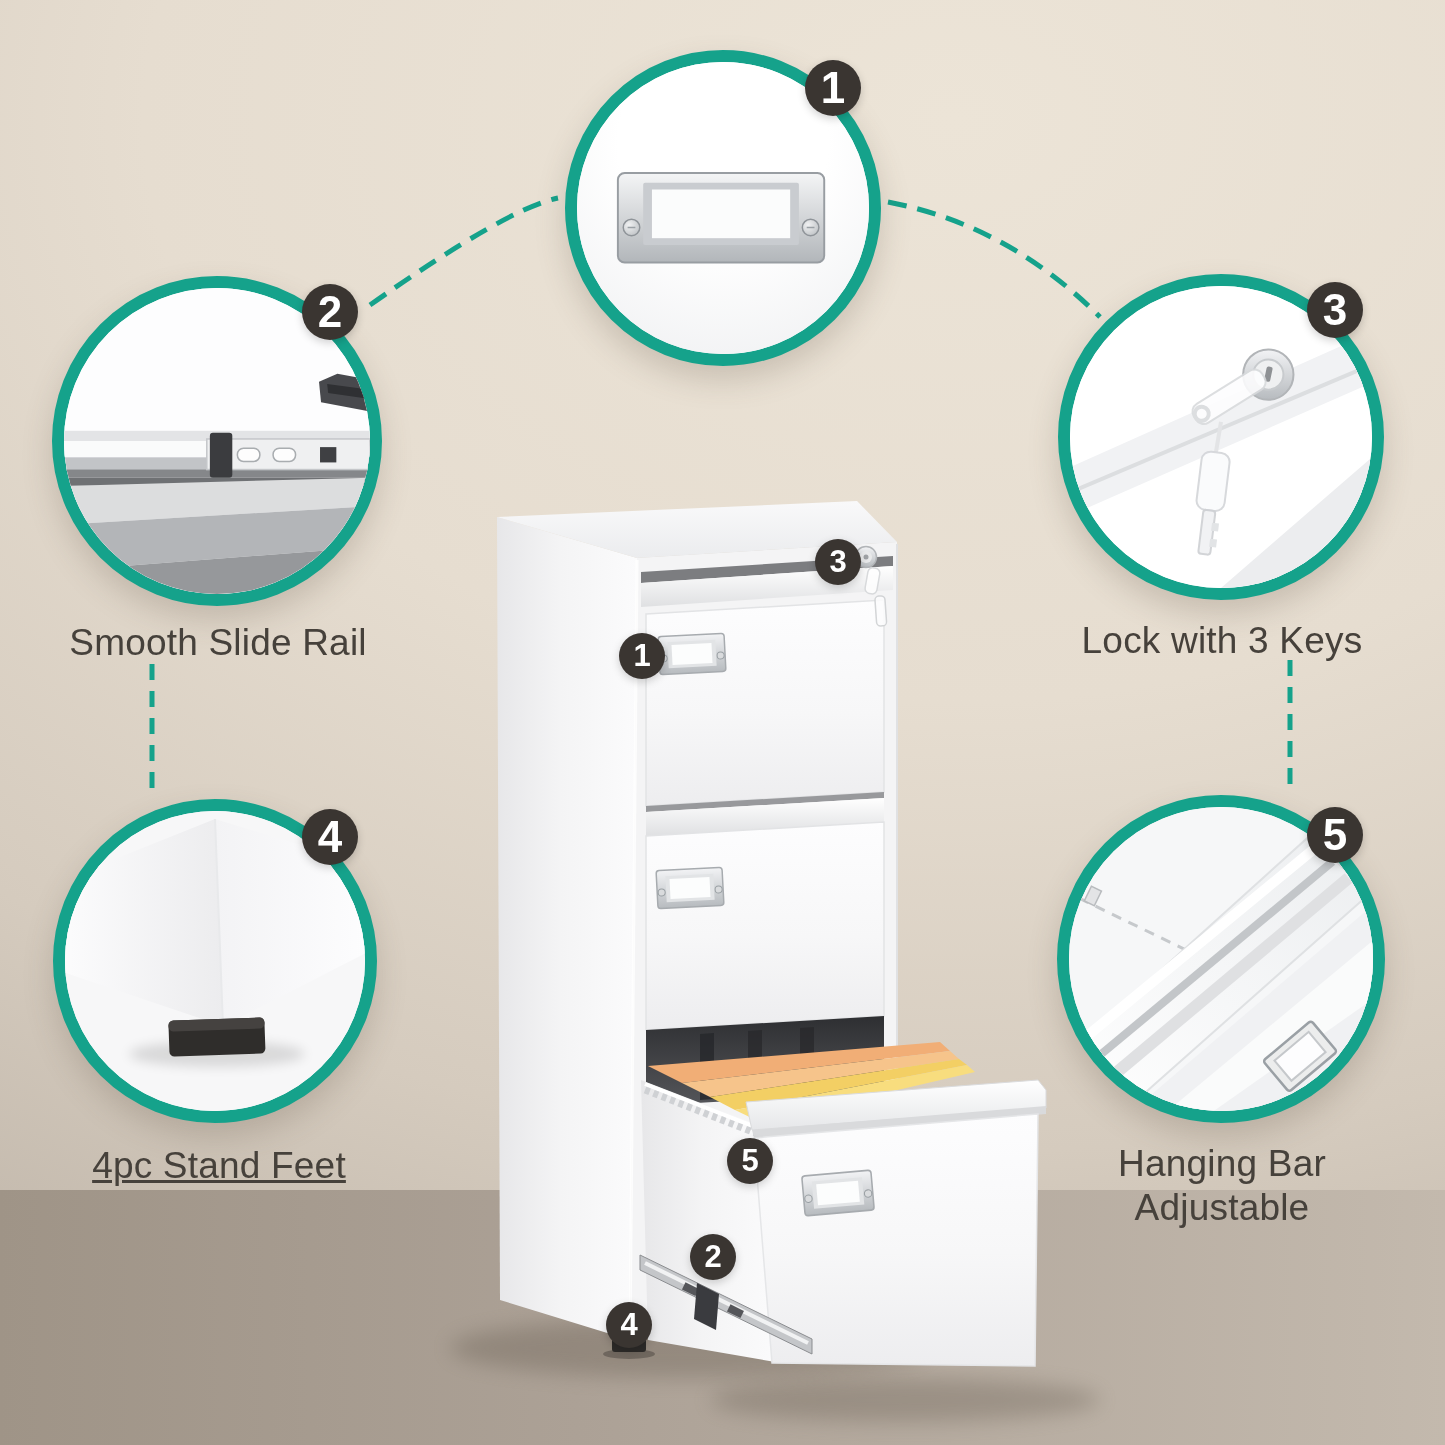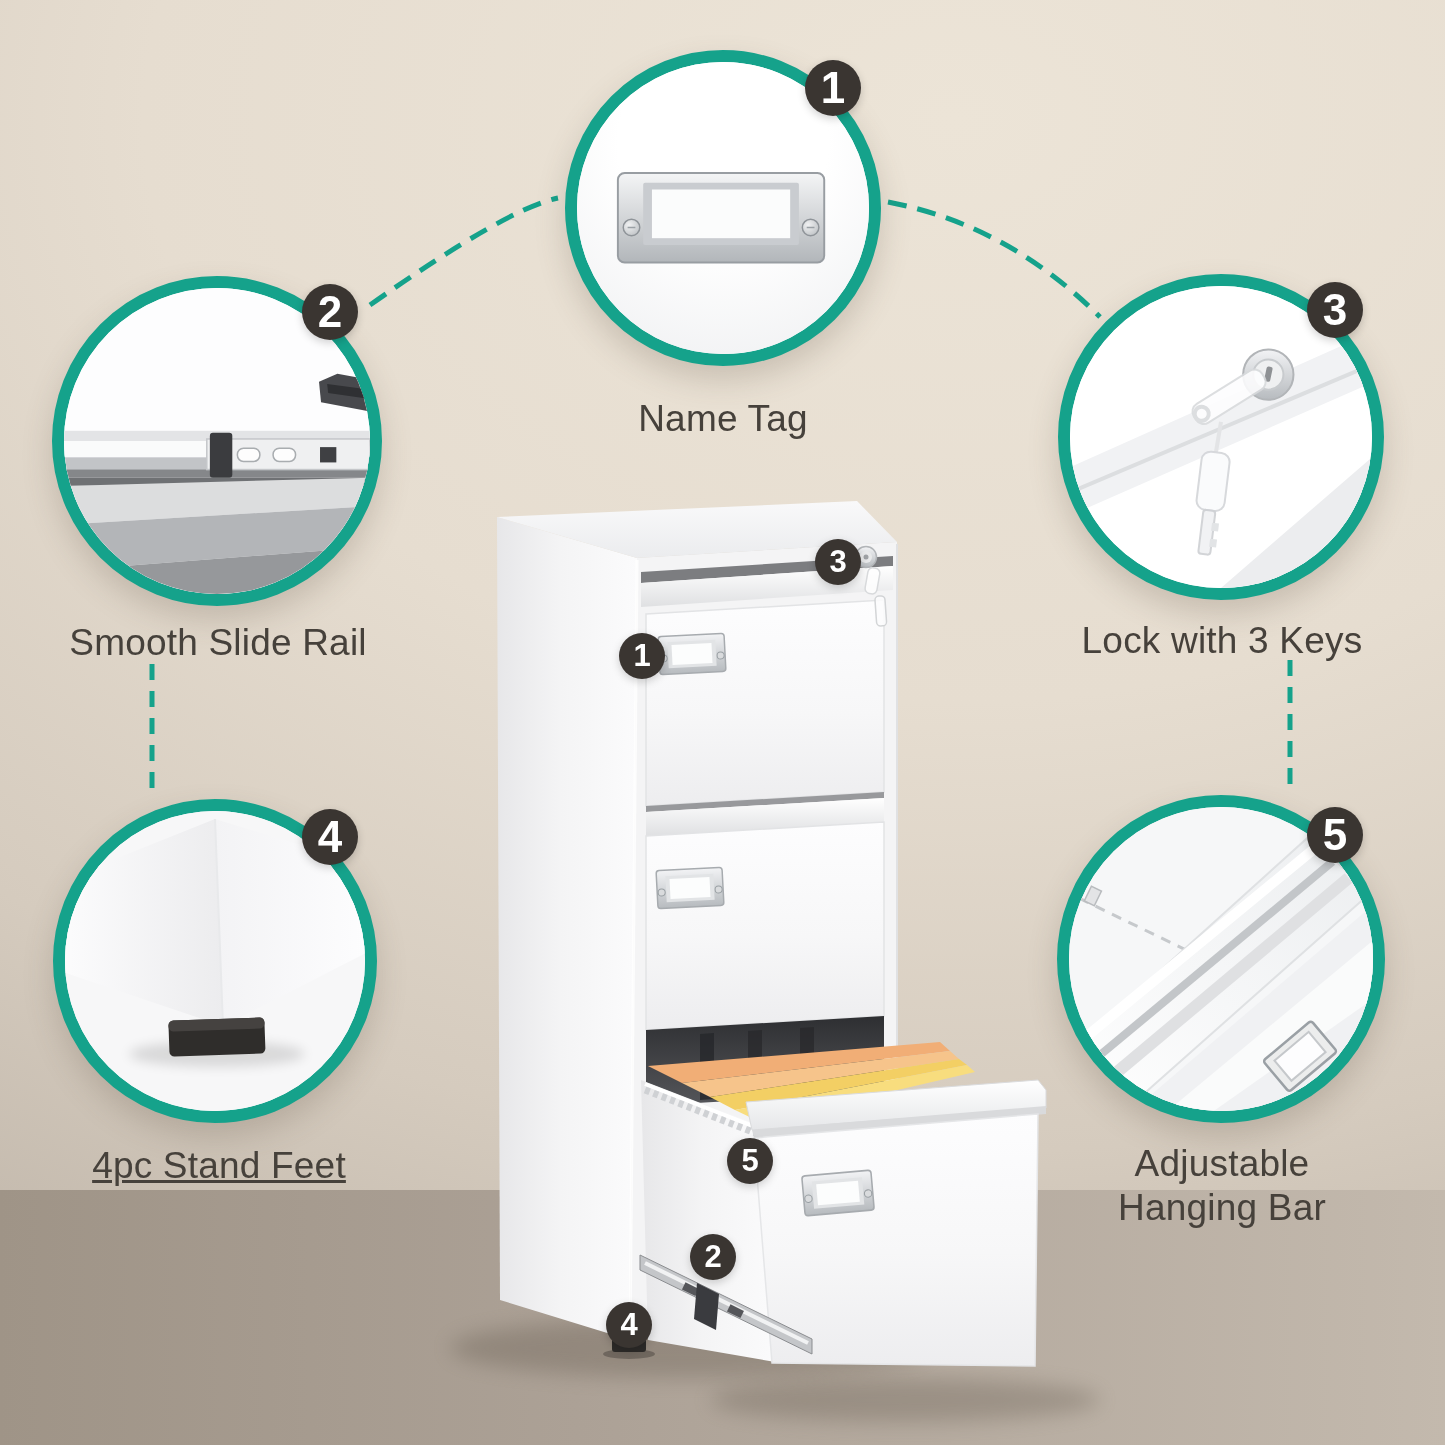--- a/index.html
+++ b/index.html
@@ -337,21 +337,20 @@
   <div class="badge big" id="b3">3</div>
   <div class="badge big" id="b4">4</div>
   <div class="badge big" id="b5">5</div>
 
   <div class="badge small" id="m1">1</div>
   <div class="badge small" id="m2">2</div>
   <div class="badge small" id="m3">3</div>
   <div class="badge small" id="m4">4</div>
   <div class="badge small" id="m5">5</div>
 
-  <div class="label" id="l1">Name Tag</div>
   <div class="label" id="l2">Smooth Slide Rail</div>
   <div class="label" id="l3">Lock with 3 Keys</div>
   <div class="label" id="l4">4pc Stand Feet</div>
   <div class="label" id="l5">
+    <div>Hanging Bar</div>
     <div>Adjustable</div>
-    <div>Hanging Bar</div>
   </div>
 </div>
 
 </body></html>

